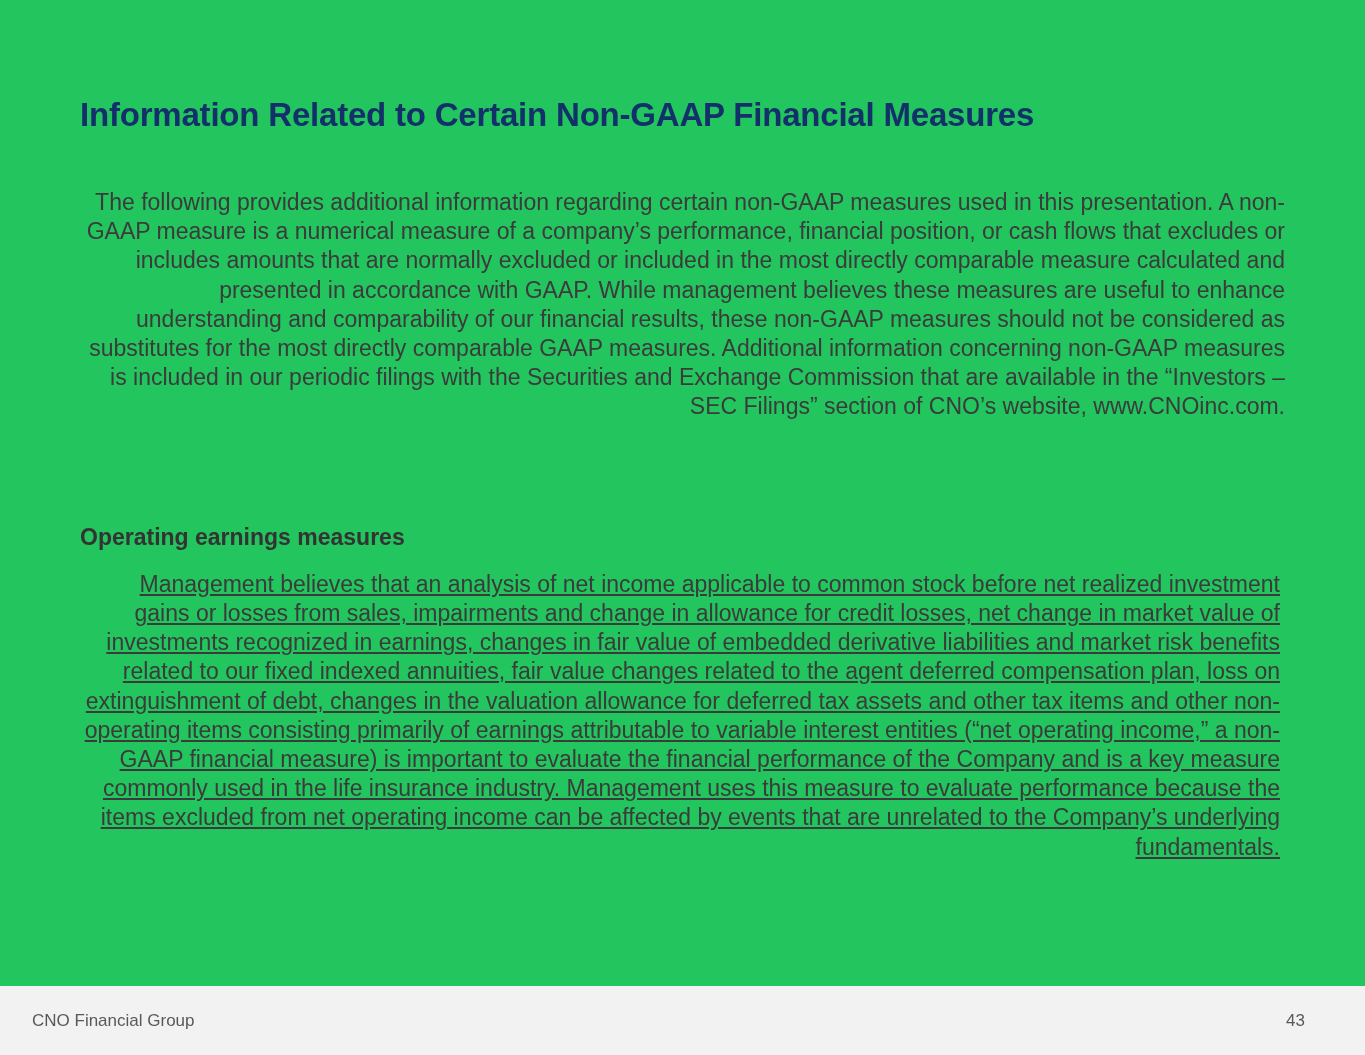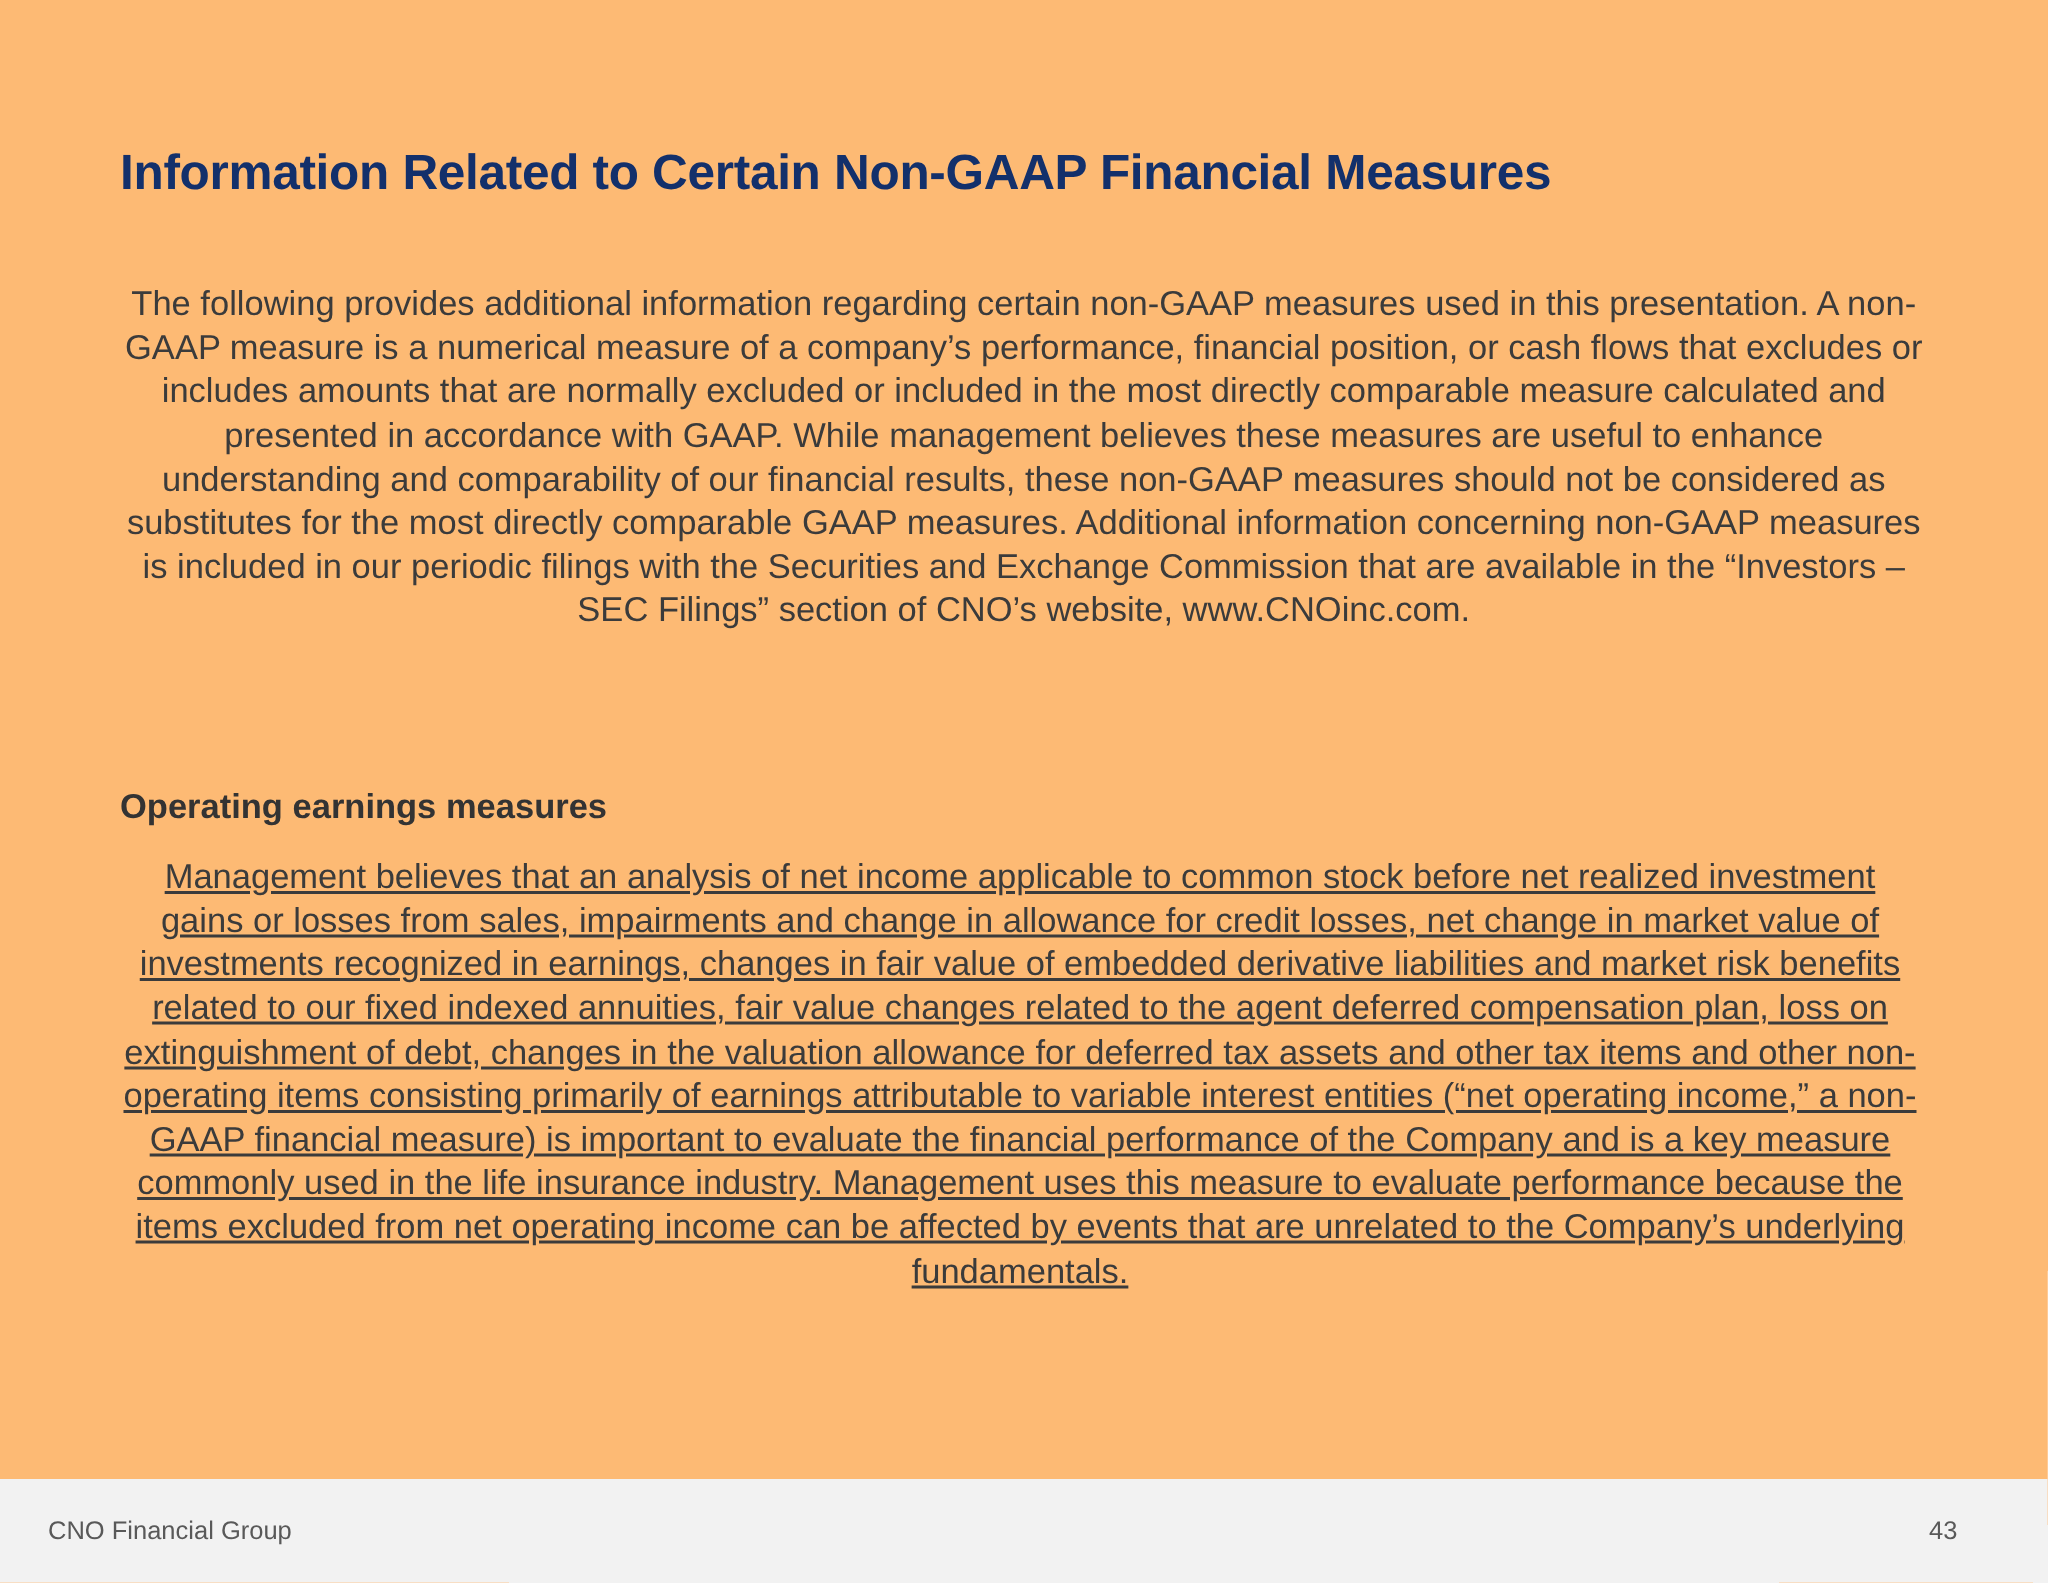--- a/index.html
+++ b/index.html
@@ -13,21 +13,21 @@
     background: #ffffff;
     font-family: "Liberation Sans", sans-serif;
     -webkit-font-smoothing: antialiased;
     overflow: hidden;
   }
 
   .slide {
     position: relative;
     width: 1365px;
     height: 1055px;
-    background: #fdba74;
+    background: #22c55e;
     box-sizing: border-box;
   }
 
   
   .slide-title {
     position: absolute;
     left: 80px;
     top: 74px;
     width: 1200px;
     font-size: 33px;
@@ -44,21 +44,21 @@
     left: 80px;
     top: 188px;
     width: 1205px;
   }
 
   .para {
     font-size: 23px;
     line-height: 29.2px;
     color: #3b3b3b;
     margin: 0;
-    text-align: center;
+    text-align: right;
   }
 
   .para + .section-heading {
     margin-top: 101px;
   }
 
   .section-heading {
     font-size: 23px;
     line-height: 29.2px;
     font-weight: bold;

